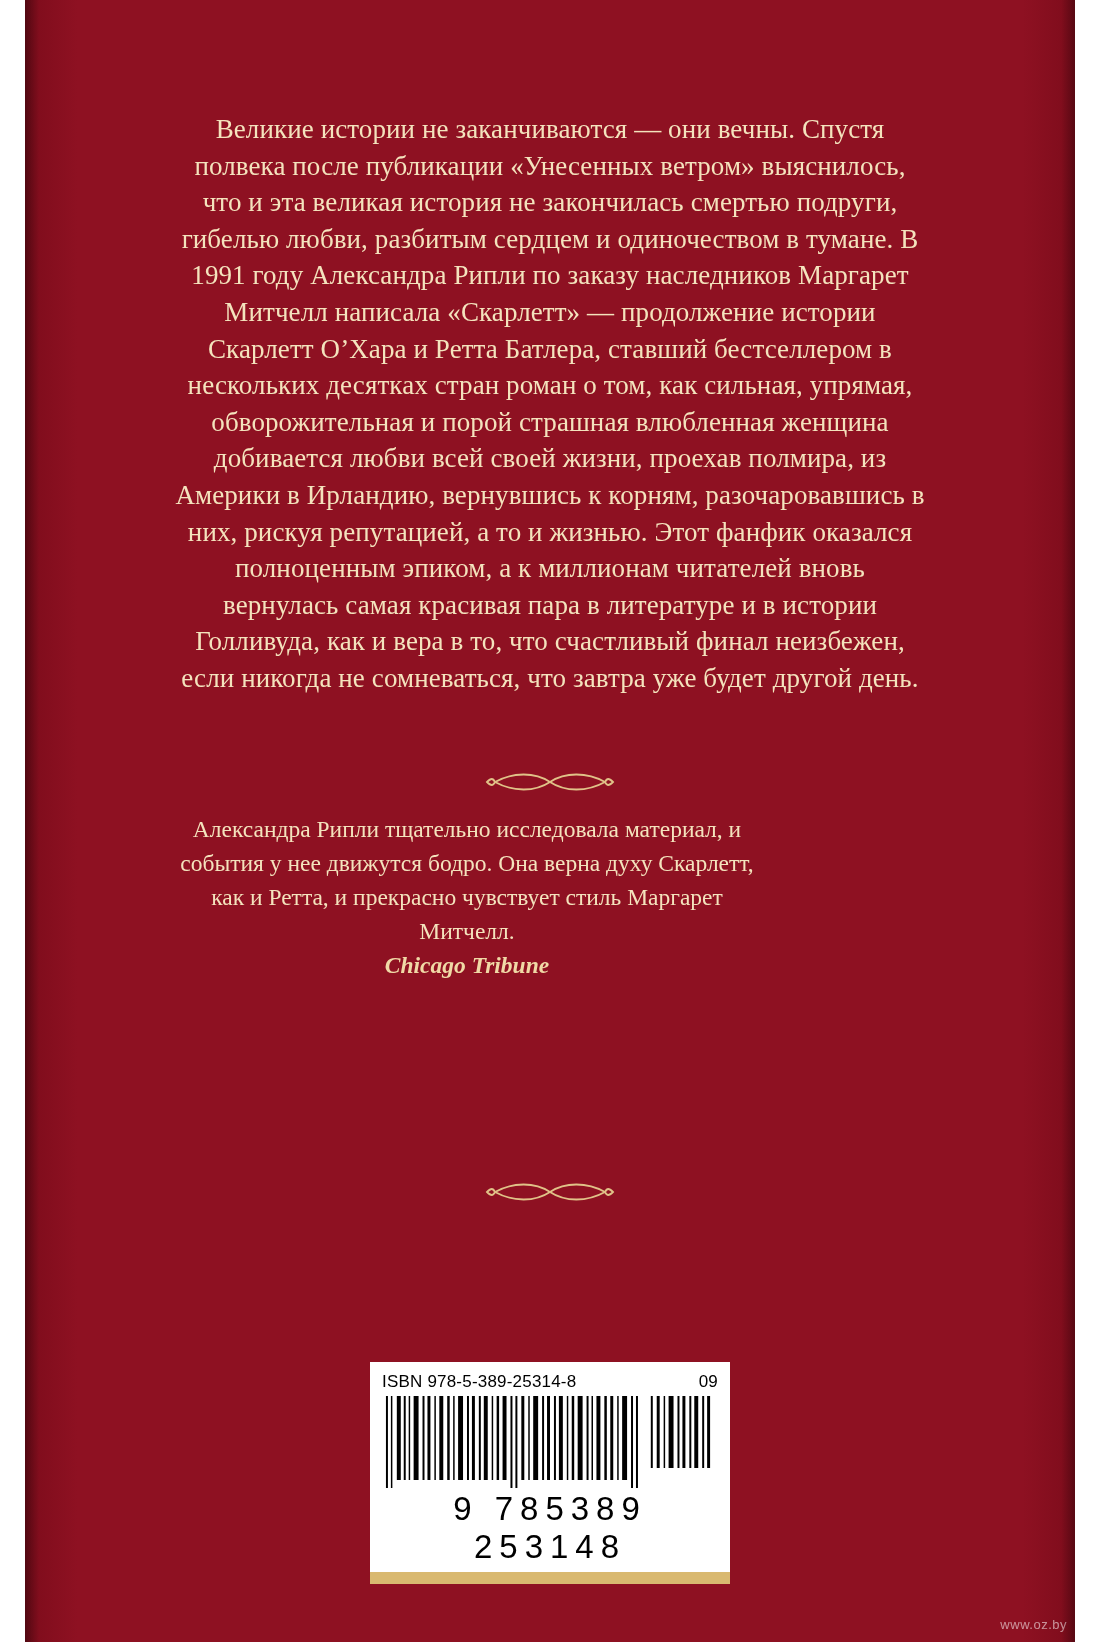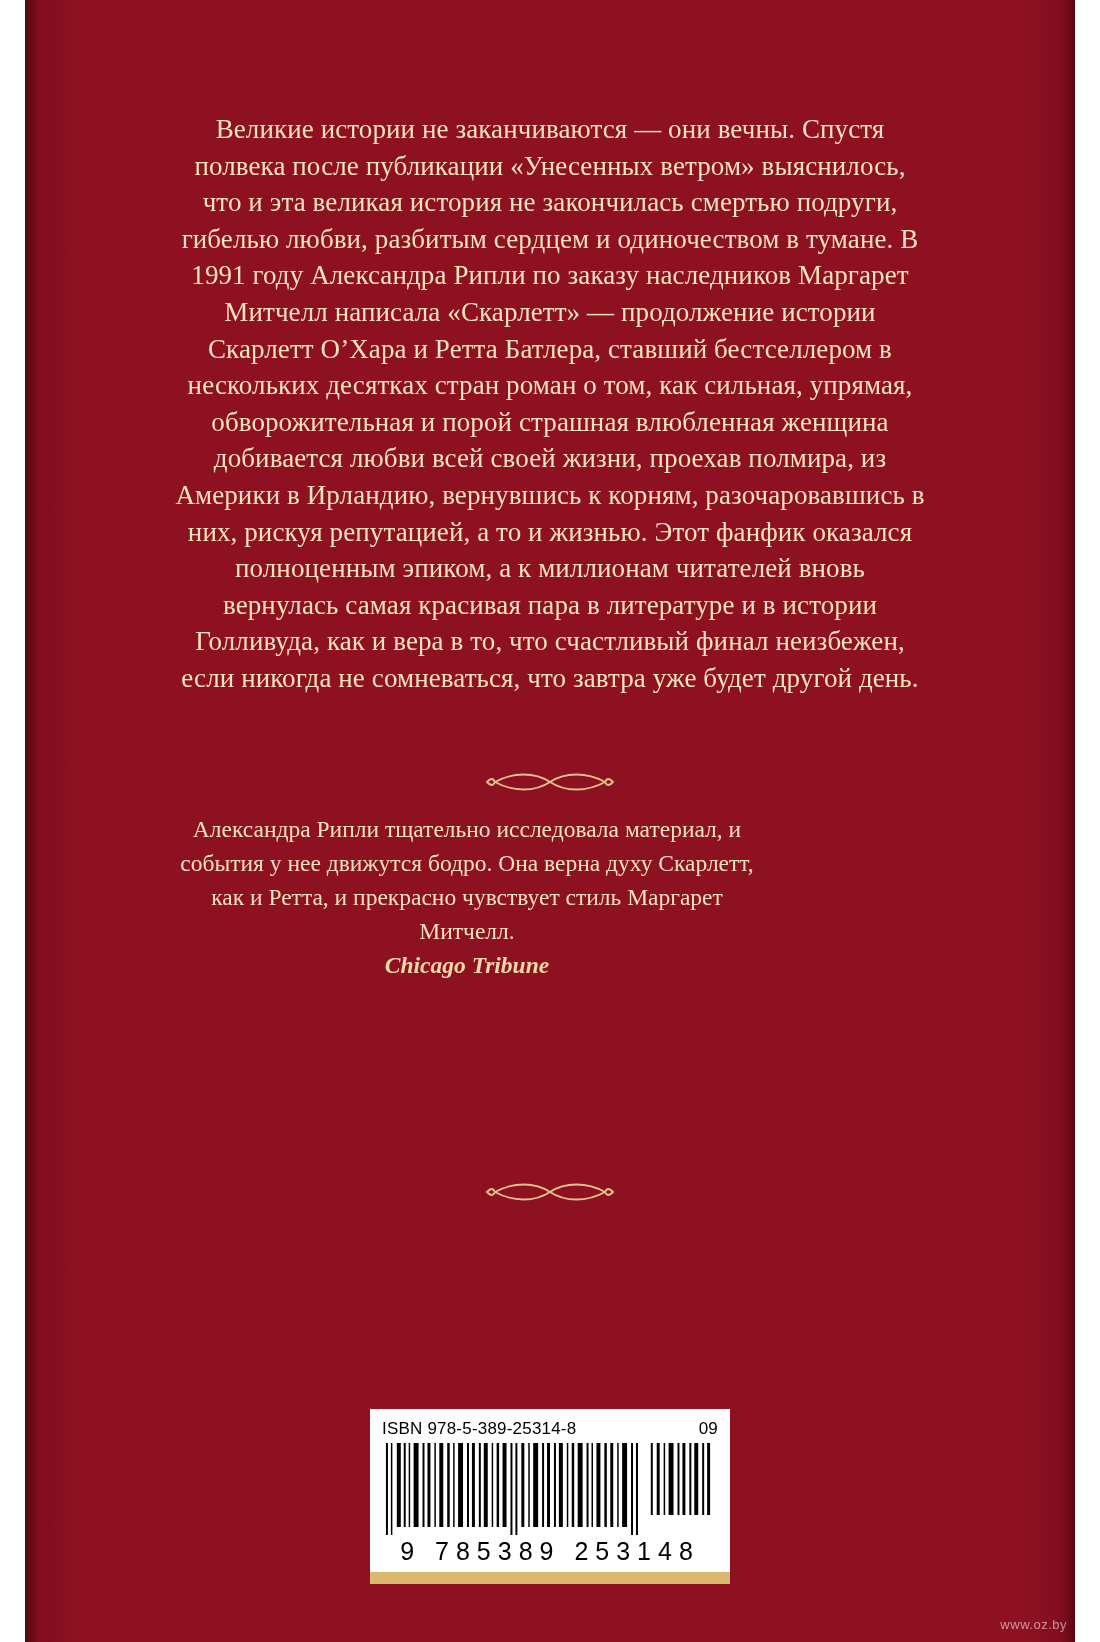--- a/index.html
+++ b/index.html
@@ -111,21 +111,21 @@
     letter-spacing: 0.2px;
     margin-bottom: 4px;
   }
   .bars {
     height: 92px;
     width: 100%;
     display: block;
   }
   .ean-digits {
     font-family: "Liberation Sans", sans-serif;
-    font-size: 25px;
+    font-size: 33px;
     letter-spacing: 7px;
     color: #000;
     text-align: center;
     margin-top: 2px;
   }
   .shelf {
     position: absolute;
     left: 50%;
     transform: translateX(-50%);
     bottom: 58px;

